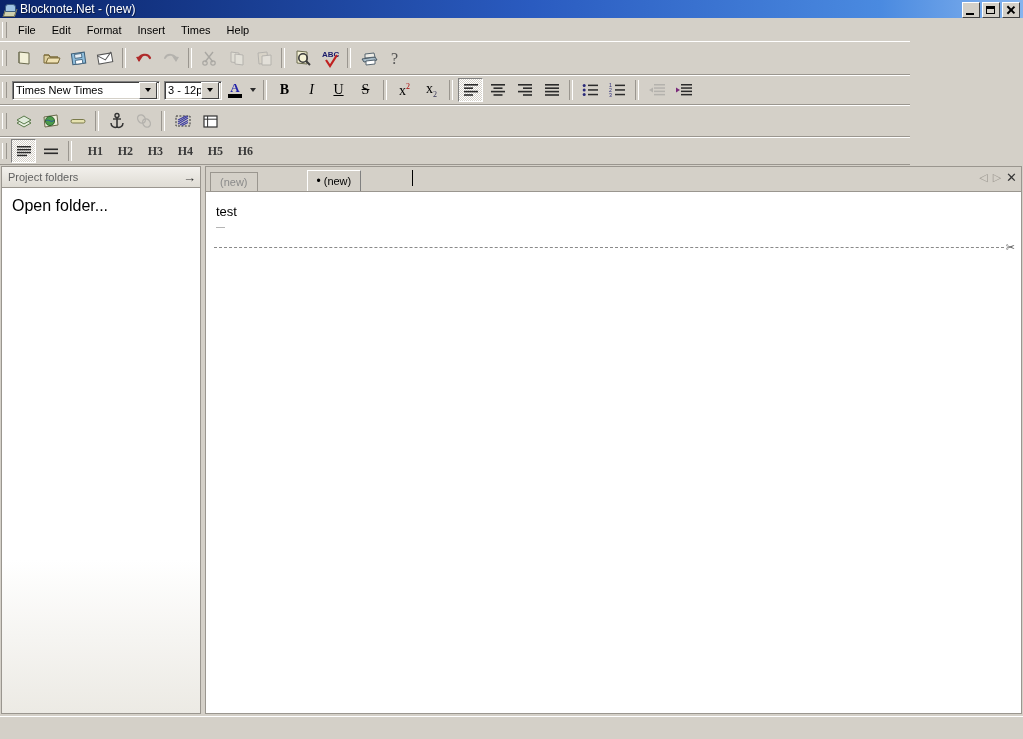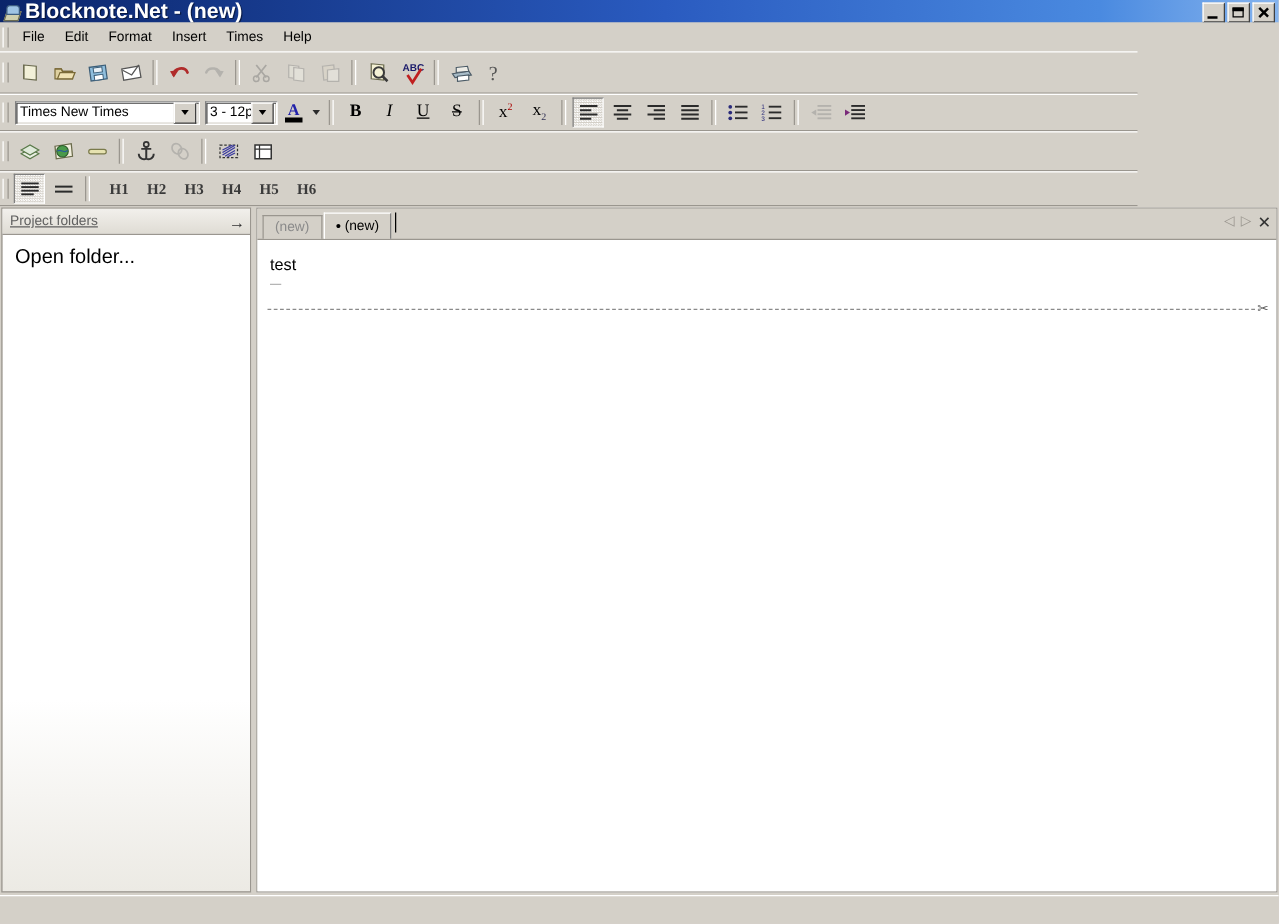--- a/index.html
+++ b/index.html
@@ -26,21 +26,21 @@
   .title-icon .bk-a {
     position:absolute; left:1px; top:6px; width:10px; height:6px;
     background:#cfcfae; border:1px solid #6b6b50;
     transform: skewX(-18deg);
   }
   .title-icon .bk-b {
     position:absolute; left:2px; top:1px; width:9px; height:6px;
     background:#9fc4e4; border:1px solid #3d5d80; border-radius: 3px 3px 0 0;
   }
   .title-text {
-    color: #ffffff; font-weight: bold; font-size: 17px;
+    color: #ffffff; font-weight: normal; font-size: 12px;
     text-shadow: 1px 1px 0 rgba(0,0,0,0.45);
     letter-spacing: 0px; white-space: nowrap;
   }
   .win-buttons { position: absolute; right: 3px; top: 2px; display: flex; gap: 2px; }
   .win-btn {
     width: 16px; height: 14px; background: #d4d0c8;
     border: 1px solid #ffffff; border-right-color: #404040; border-bottom-color: #404040;
     position: relative; cursor: default;
   }
   .win-btn i { position: absolute; display:block; background:#000; }
@@ -139,36 +139,36 @@
   .sidebar {
     position:absolute; left:1px; top:1px; width: 200px; height: 548px;
     background: linear-gradient(to bottom, #ffffff 0%, #ffffff 72%, #eceae4 100%);
     border:1px solid #9a968f; box-sizing:border-box;
   }
   .sb-header {
     height: 21px; background: linear-gradient(to bottom,#f2f0ec 0%, #dfdcd4 100%);
     border-bottom: 1px solid #9a968f; display:flex; align-items:center;
     padding: 0 4px 0 6px; box-sizing:border-box;
   }
-  .sb-title { font-size:11px; color:#606060; flex:1;text-decoration:underline; }
+  .sb-title { font-size:11px; color:#606060; flex:1; }
   .sb-arrow { font-size: 13px; color:#303030; line-height:1; cursor:default; }
   .sb-body { padding: 8px 0 0 8px; }
   .sb-item { font-size:16px; color:#000; padding: 1px 2px; cursor:default; display:inline-block;}
 
   .splitter { position:absolute; left:201px; top:1px; width:3px; height:548px; background:#d4d0c8; cursor:col-resize;}
 
   .editor-pane {
     position:absolute; left:205px; top:1px; right:1px; height:548px;
     background:#ffffff; border:1px solid #9a968f; box-sizing:border-box;
     display:flex; flex-direction:column;
   }
   .tabstrip {
     height: 25px; background:#d4d0c8; border-bottom:1px solid #9a968f;
     display:flex; align-items:flex-end; padding-left:4px; box-sizing:border-box;
-    position:relative; flex:none;
+    position:relative; flex:none;gap:48px;
   }
   .tab {
     height: 19px; display:flex; align-items:center; padding: 0 9px; margin-right: 1px;
     font-size:11px; border:1px solid #9a968f; border-bottom:none;
     background:#d4d0c8; color:#8a8a8a; cursor:default; box-sizing:border-box;
     white-space:nowrap;
   }
   .tab.active {
     background:#d4d0c8; color:#000; height:21px;
     border-color:#ffffff; border-right-color:#808080;

